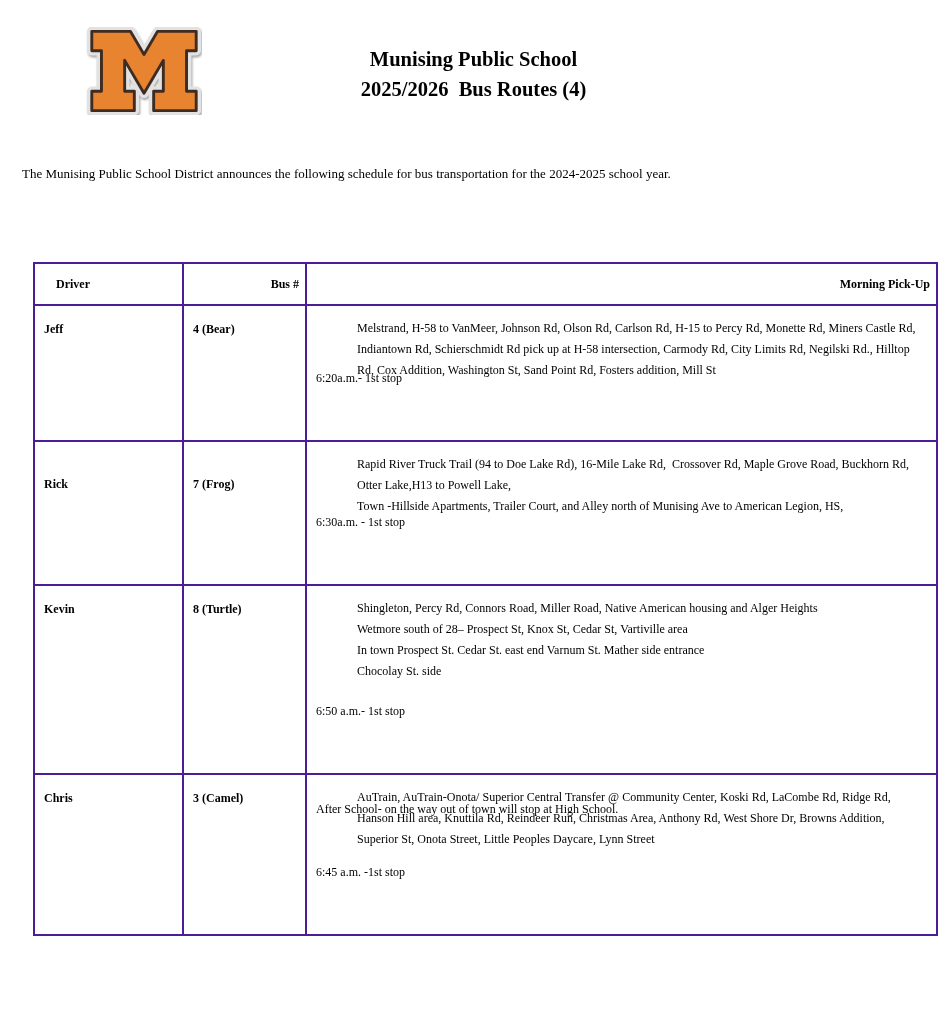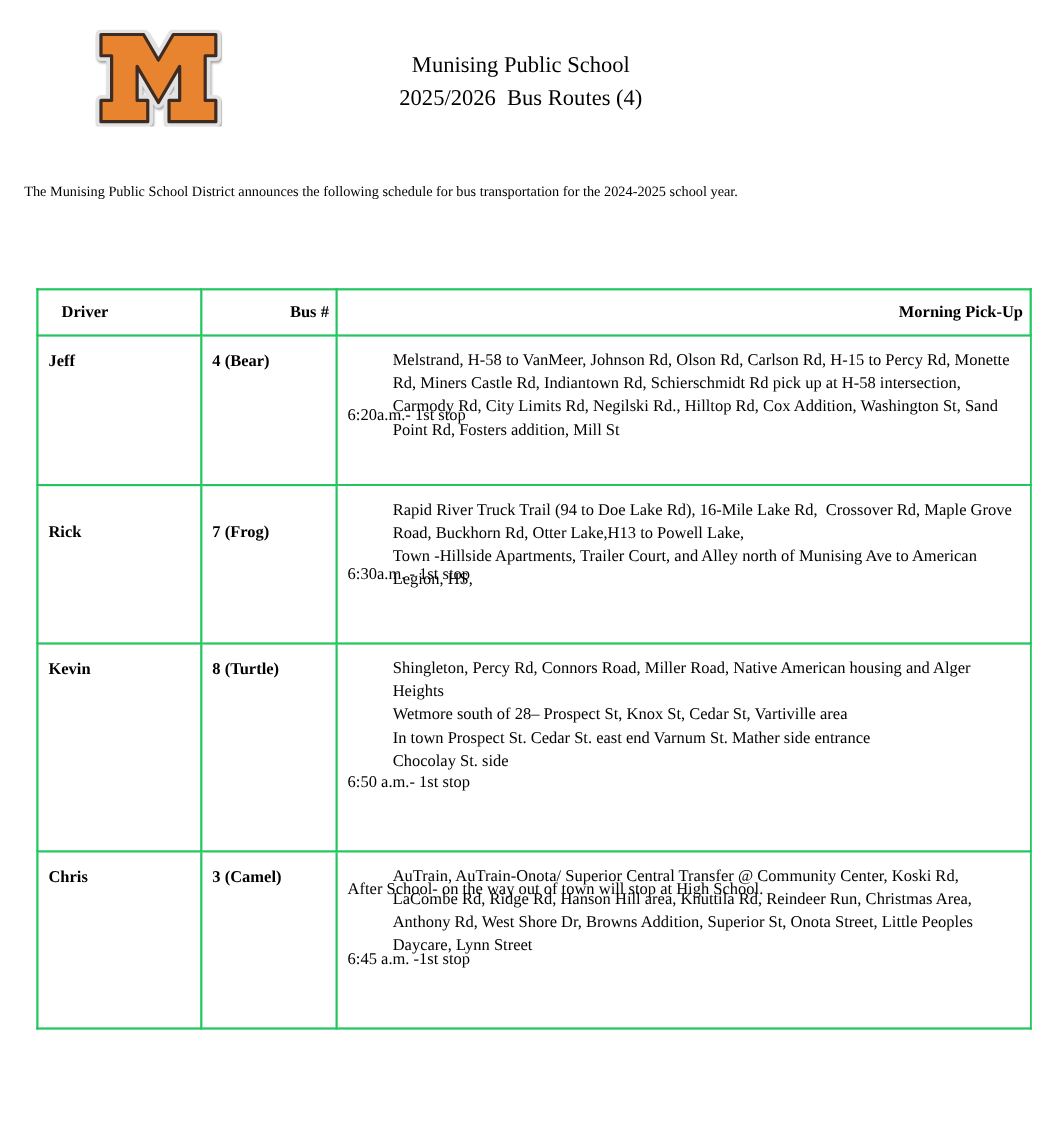--- a/index.html
+++ b/index.html
@@ -26,21 +26,21 @@
   }
   .titles {
     position: absolute;
     left: 0;
     top: 44px;
     width: 947px;
     text-align: center;
   }
   .title-line {
     font-size: 20.5px;
-    font-weight: normal;
+    font-weight: bold;
     line-height: 30px;
     white-space: pre;
   }
 
   
   .intro {
     position: absolute;
     left: 22px;
     top: 163px;
     width: 910px;
@@ -53,22 +53,22 @@
   .routes-table {
     position: absolute;
     left: 33px;
     top: 262px;
     width: 903px;
     border-collapse: collapse;
     table-layout: fixed;
   }
   .routes-table th,
   .routes-table td {
-    border: 2px solid #22c55e;
-    font-size: 15px;
+    border: 2px solid #4c1d95;
+    font-size: 12px;
     line-height: 21px;
     vertical-align: top;
     background: #ffffff;
   }
   .routes-table th {
     height: 32px;
     vertical-align: middle;
     font-weight: bold;
     padding: 4px 6px;
     text-align: right;

